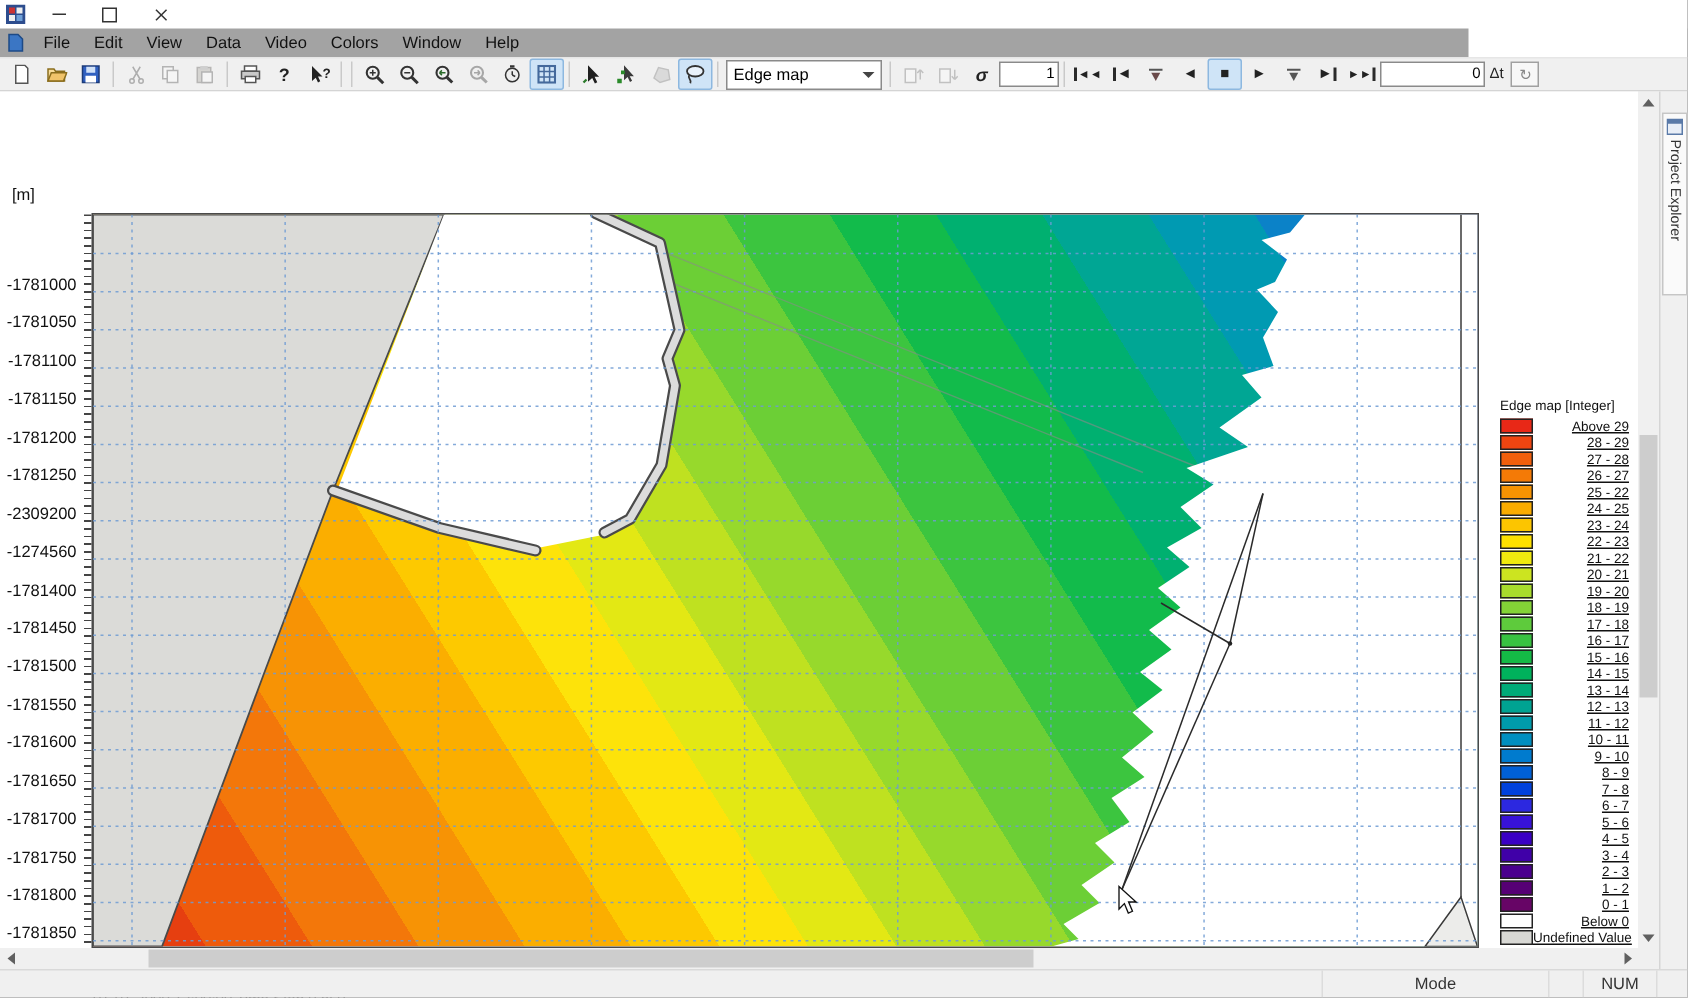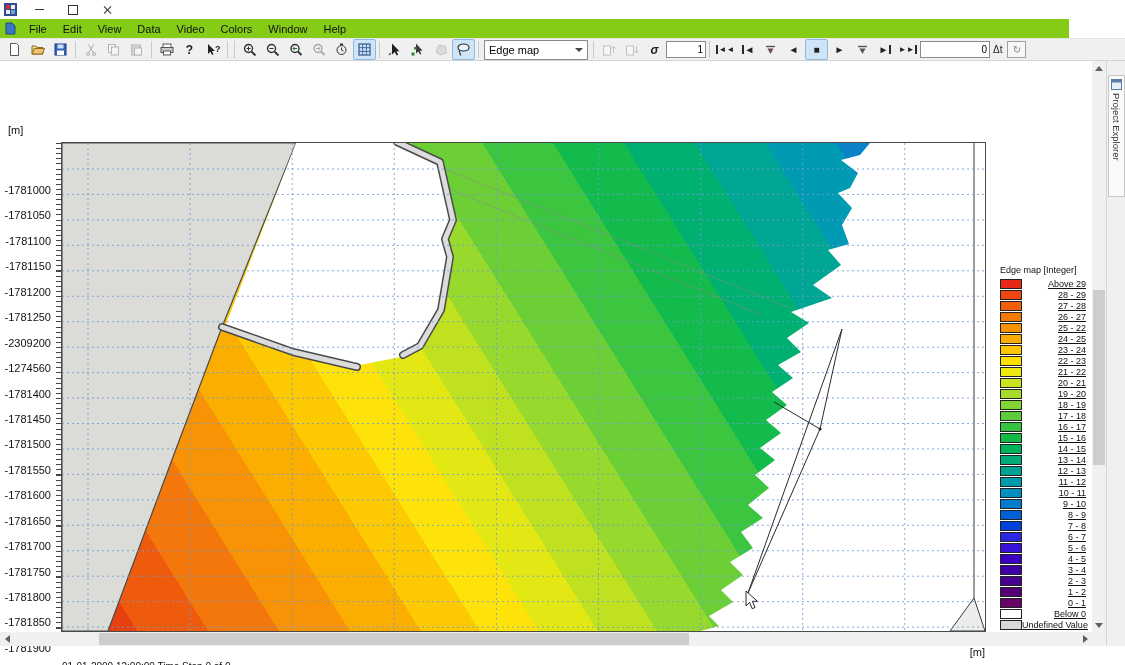--- a/index.html
+++ b/index.html
@@ -8,21 +8,21 @@
   .titlebar{position:absolute;left:0;top:0;width:1125px;height:19px;background:#ffffff;display:flex;align-items:center;font-size:11px;color:#1a1a1a;}
   .titlebar .appicon{width:13px;height:13px;margin:0 5px 0 4px;}
   .titlebar .title{flex:1;white-space:nowrap;}
   .wctl{width:34px;height:19px;display:flex;align-items:center;justify-content:center;}
   .ic-min{width:9px;height:1px;background:#333;display:inline-block;}
   .ic-max{width:8px;height:8px;border:1px solid #333;display:inline-block;}
   .ic-close{position:relative;width:10px;height:10px;display:inline-block;}
   .ic-close:before,.ic-close:after{content:"";position:absolute;left:4.5px;top:0;width:1px;height:10px;background:#333;}
   .ic-close:before{transform:rotate(45deg);} .ic-close:after{transform:rotate(-45deg);}
   
-  .menubar{position:absolute;left:0;top:19px;width:1069px;height:19px;background:#84cc16;display:flex;align-items:center;font-size:11px;color:#111;}
+  .menubar{position:absolute;left:0;top:19px;width:979px;height:19px;background:#a3a3a3;display:flex;align-items:center;font-size:11px;color:#111;}
   .menubar .docicon{width:13px;height:13px;margin:0 4px 0 4px;}
   .menu-item{padding:2px 8px;cursor:default;}
   
   .toolbar{position:absolute;left:0;top:38px;width:1125px;height:23px;background:#f0f0f0;border-top:1px solid #e6e6e6;border-bottom:1px solid #d4d4d4;display:flex;align-items:center;padding-left:3px;box-sizing:border-box;}
   .tbtn{width:21px;height:19px;display:flex;align-items:center;justify-content:center;border:1px solid transparent;border-radius:2px;color:#222;font-size:10px;flex:none;}
   .tbtn.active{background:#cfe4f7;border-color:#8db8e0;}
   .tbtn.disabled{opacity:.38;filter:grayscale(90%);}
   .tsep{width:1px;height:17px;background:#c9c9c9;margin:0 3px;flex:none;}
   .glyph{font-size:10px;line-height:1;}
   .bar{display:inline-block;width:2px;height:9px;background:#2a2a2a;margin:0 1px;}
@@ -653,14 +653,21 @@
   <div class="pe-strip">
     <div class="pe-tab">
       <svg width="11" height="11" viewBox="0 0 11 11">
           <rect x="0.5" y="0.5" width="10" height="10" fill="#e8eef7" stroke="#5a7aa8"></rect>
           <rect x="0.5" y="0.5" width="10" height="3" fill="#5a7aa8"></rect>
         </svg>
       <span class="pe-label">Project Explorer</span>
     </div>
   </div>
 
+  <div class="statusbar">
+    <div class="sb-panel sb-main"></div>
+    <div class="sb-panel sb-mode">Mode</div>
+    <div class="sb-panel sb-gap"></div>
+    <div class="sb-panel sb-num">NUM</div>
+    <div class="sb-panel sb-grip"></div>
+  </div>
 
 </div>
 
 </body></html>

